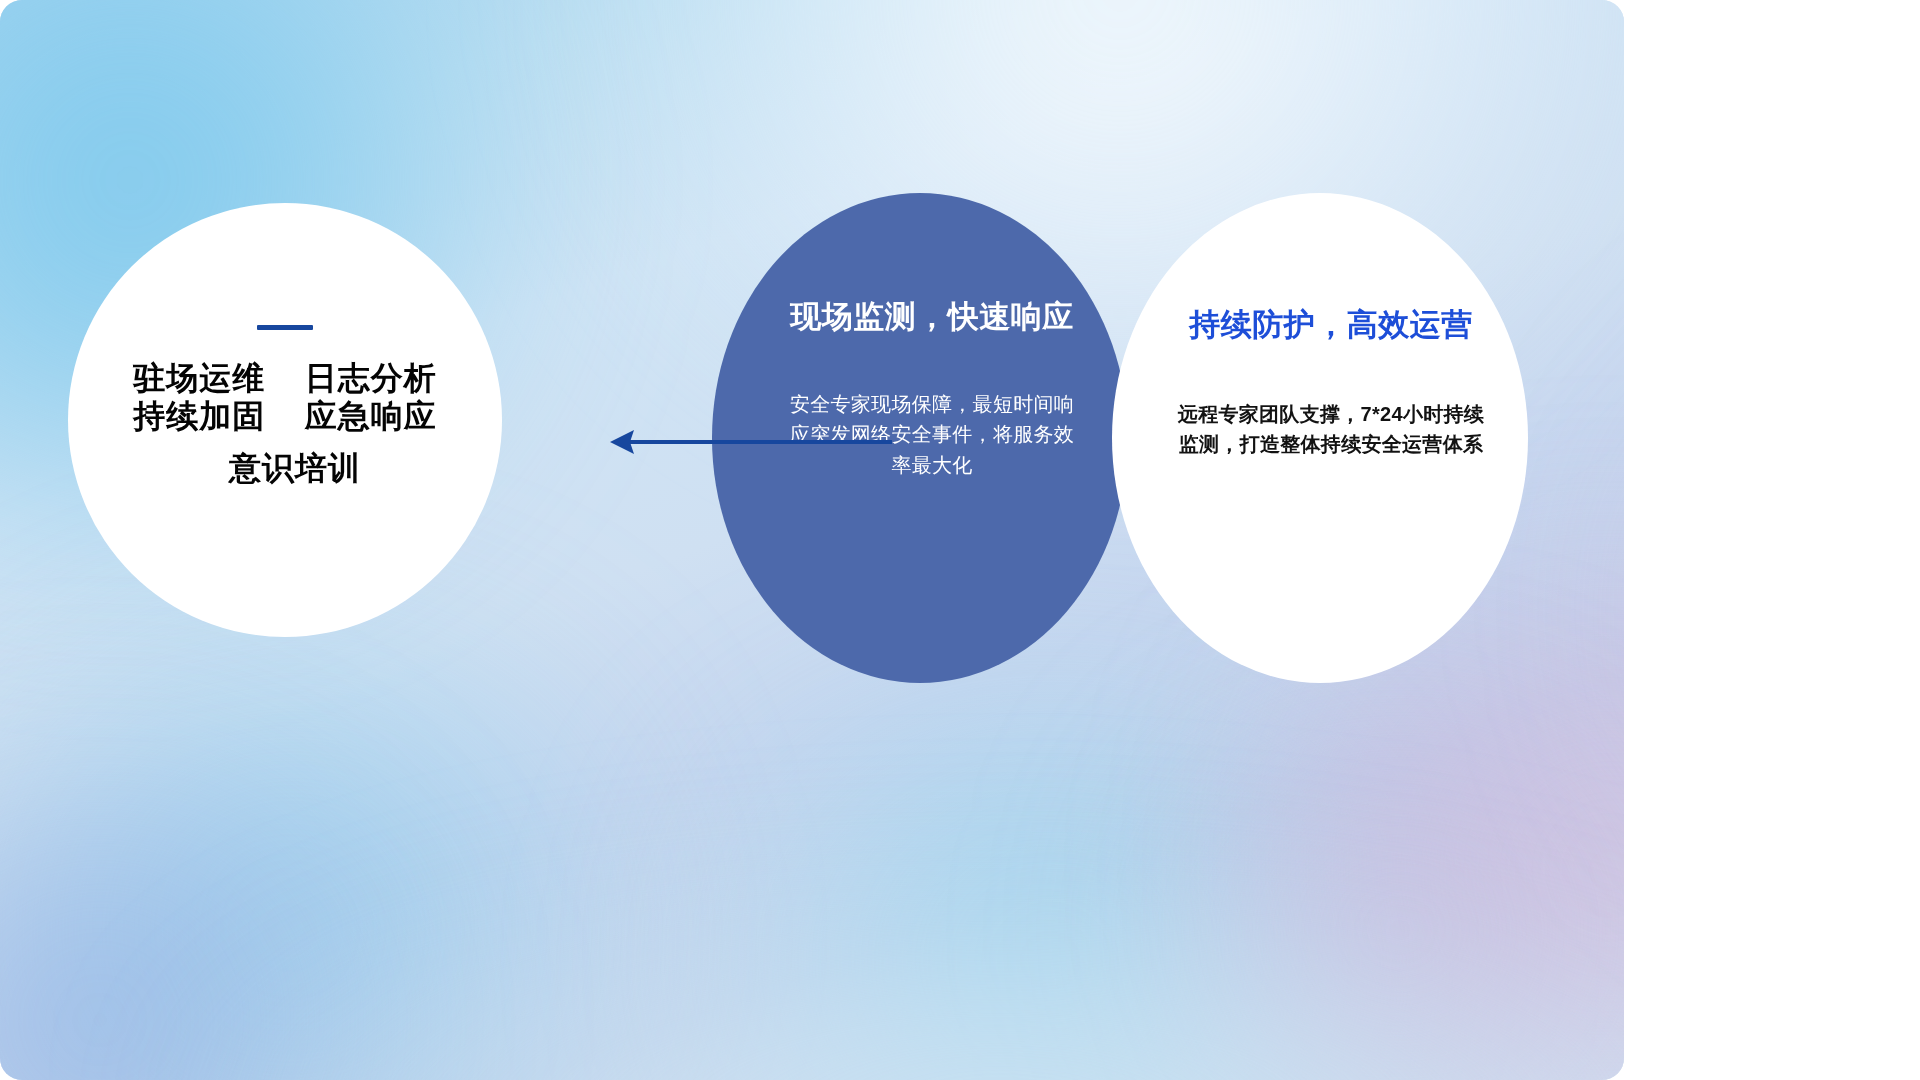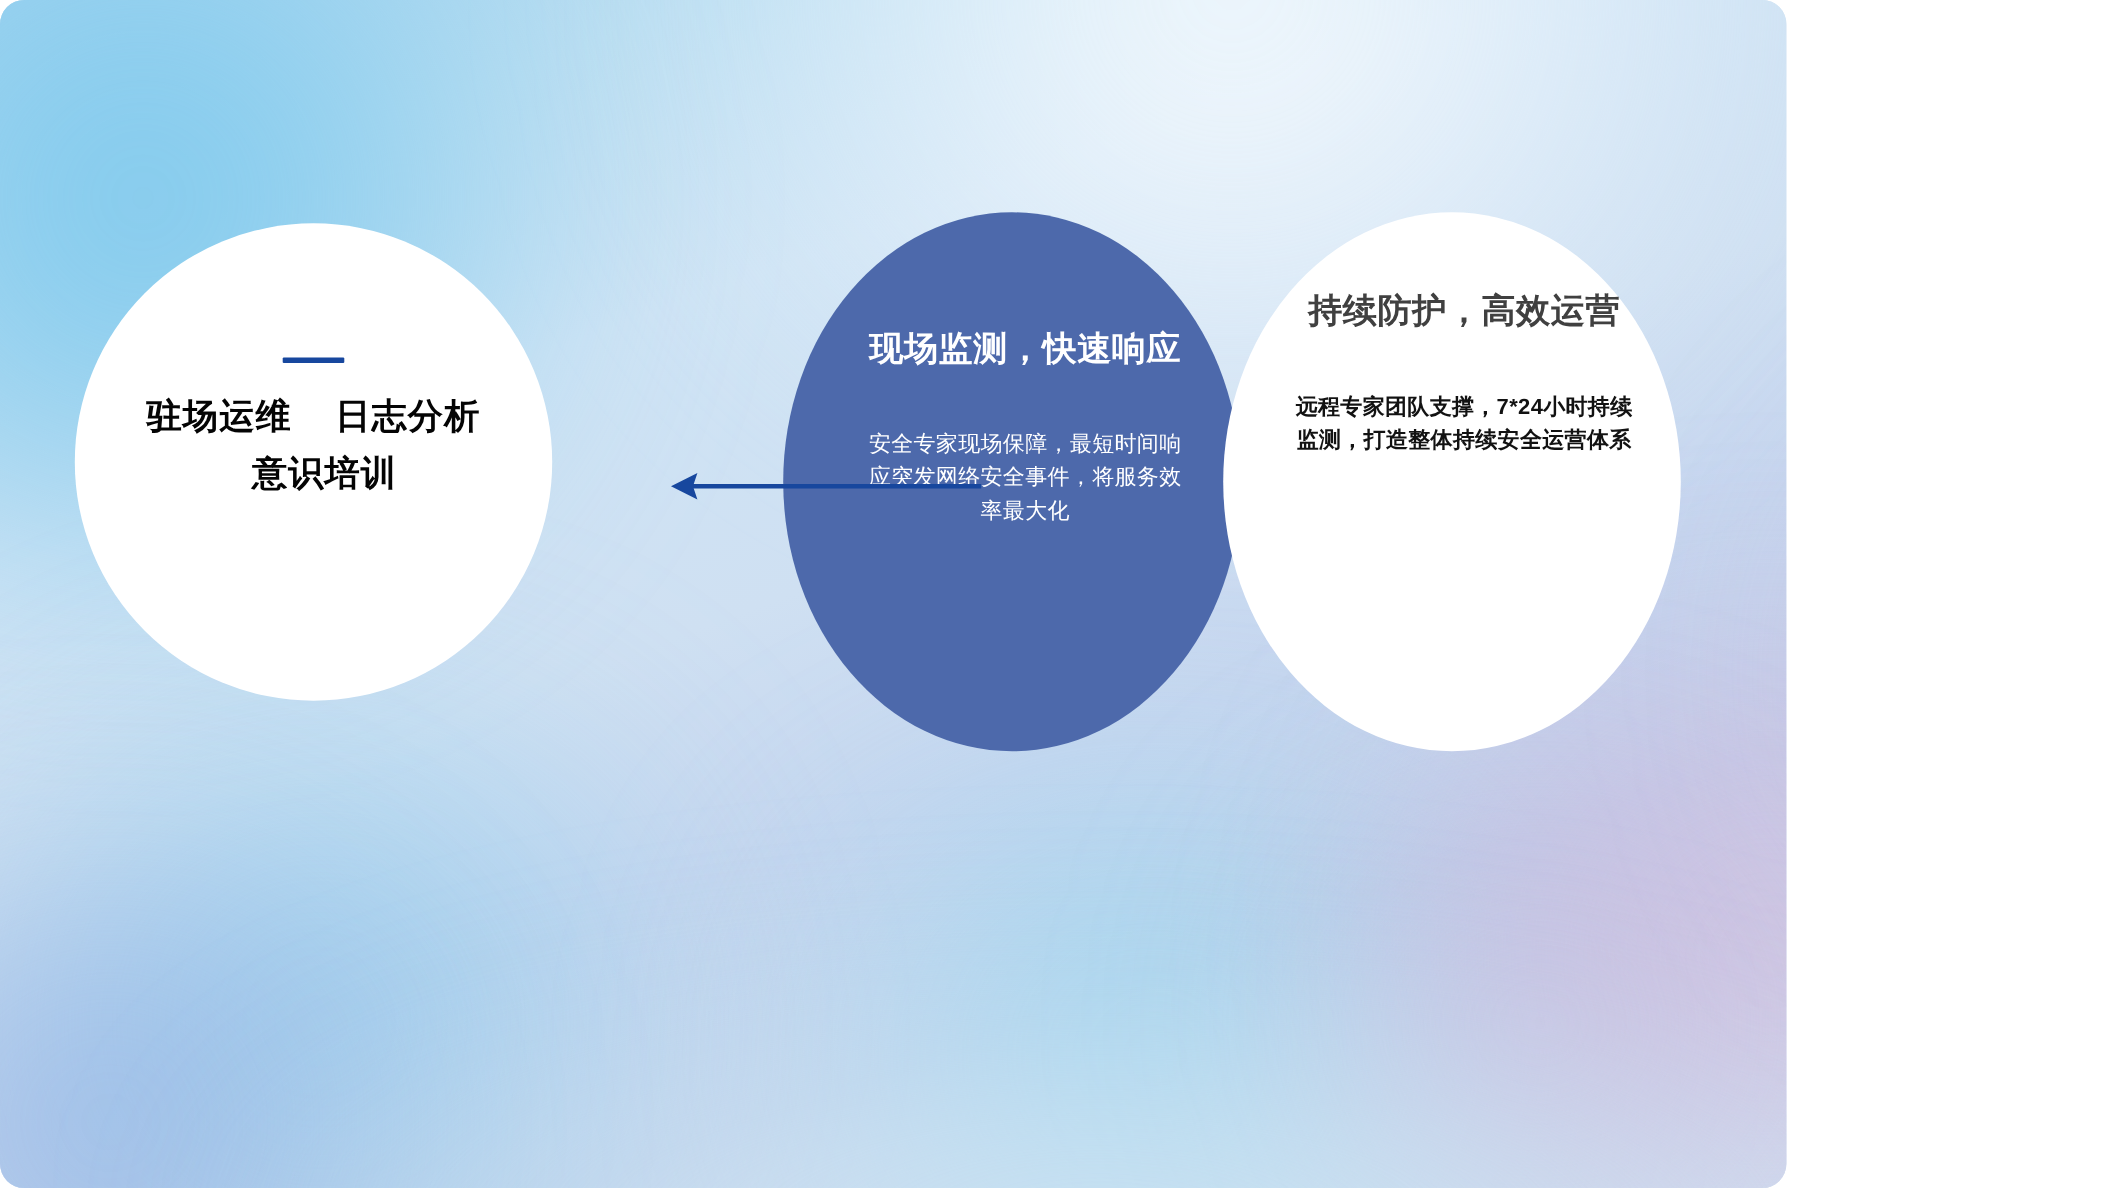--- a/index.html
+++ b/index.html
@@ -178,23 +178,24 @@
     color: #ffffff;
     margin-top: 105px;
     margin-left: 24px;
   }
   .mid-body {
     color: #ffffff;
     margin-top: 52px;
     margin-left: 24px;
   }
   .right-heading {
-    color: #404040;
-    margin-top: 71px;
+    color: #1d4ed8;
+    margin-top: 115px;
     margin-left: 22px;
+    font-family: Liberation Mono, monospace;
   }
   .right-body {
     color: #121212;
     margin-top: 52px;
     margin-left: 22px;
     width: 326px;
     font-weight: bold;
   }
 
   
@@ -235,20 +236,21 @@
       <div class="lens-heading right-heading">持续防护，高效运营</div>
       <div class="lens-body right-body">远程专家团队支撑，7*24小时持续监测，打造整体持续安全运营体系</div>
     </div>
   </div>
 
   <div class="circle circle-left">
     <div class="circle-inner">
       <div class="accent-dash"></div>
       <div class="left-lines">
         <div class="left-line">驻场运维    日志分析</div>
+        <div class="left-line">持续加固    应急响应</div>
         <div class="left-line last">意识培训</div>
       </div>
     </div>
   </div>
 
   <div class="arrow-wrap">
     <svg width="290" height="60" viewBox="0 0 290 60">
       <line x1="288" y1="30" x2="22" y2="30" stroke="#17479e" stroke-width="4"></line>
       <path d="M 6 30 L 30 18 L 26 30 L 30 42 Z" fill="#17479e"></path>
     </svg>

